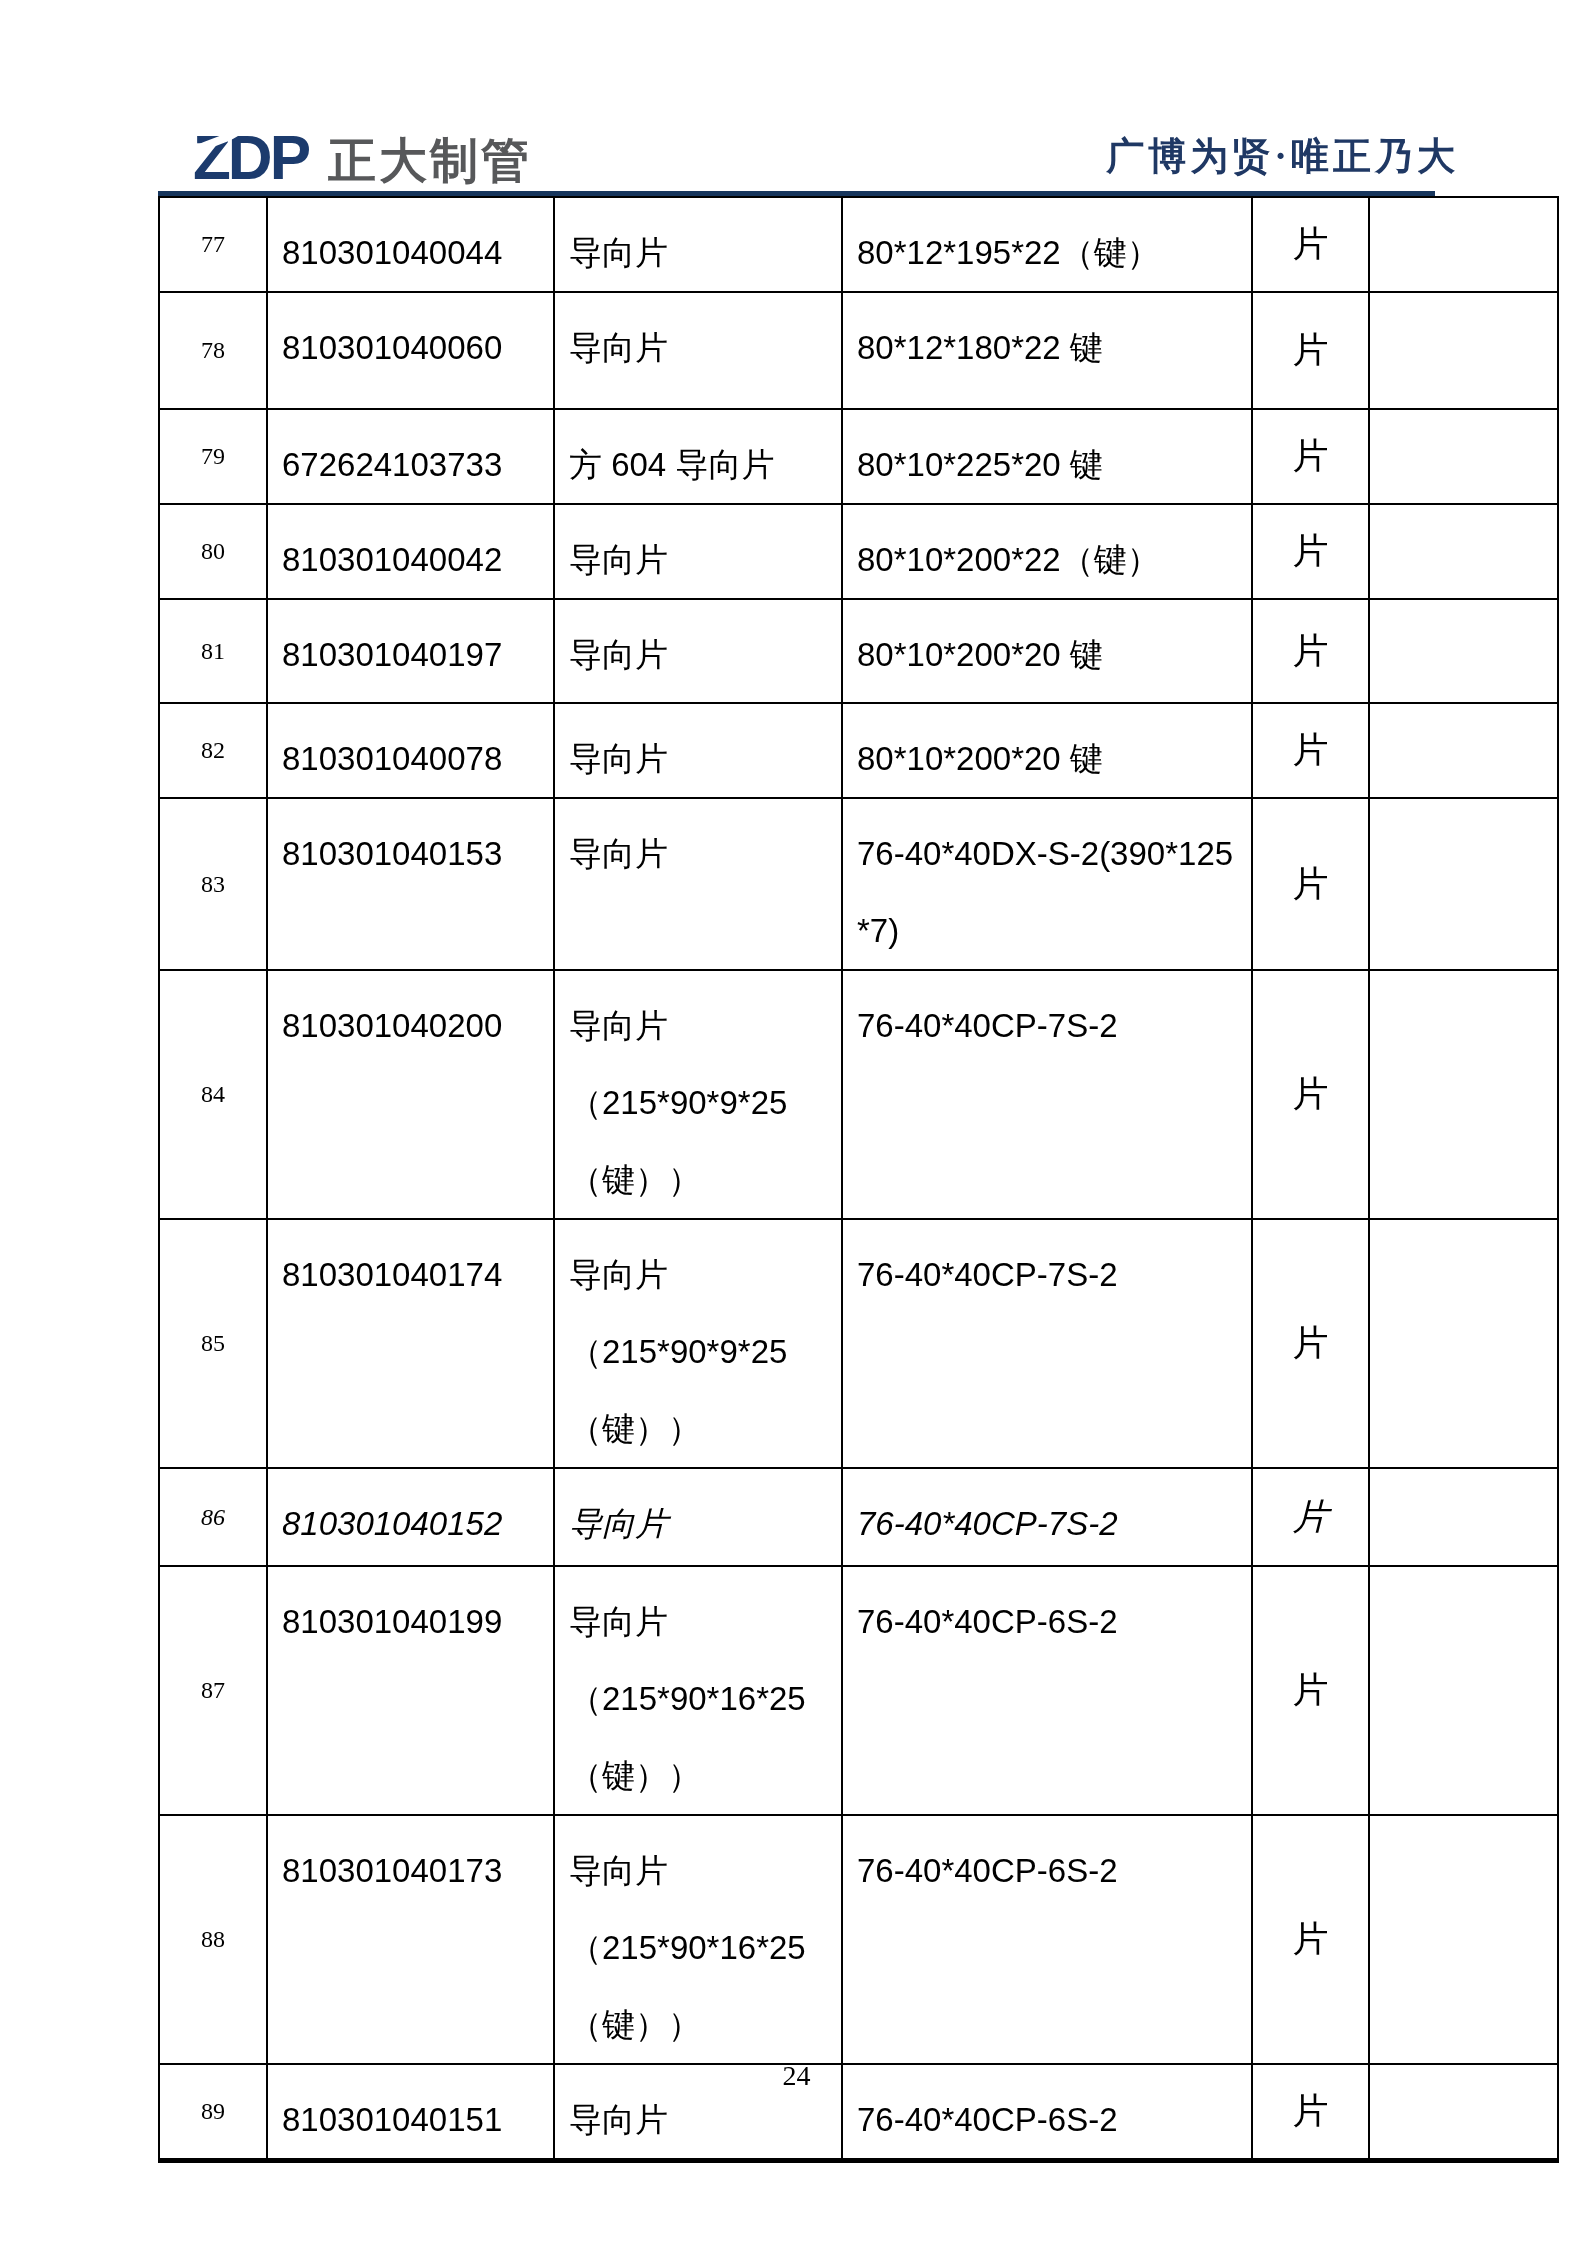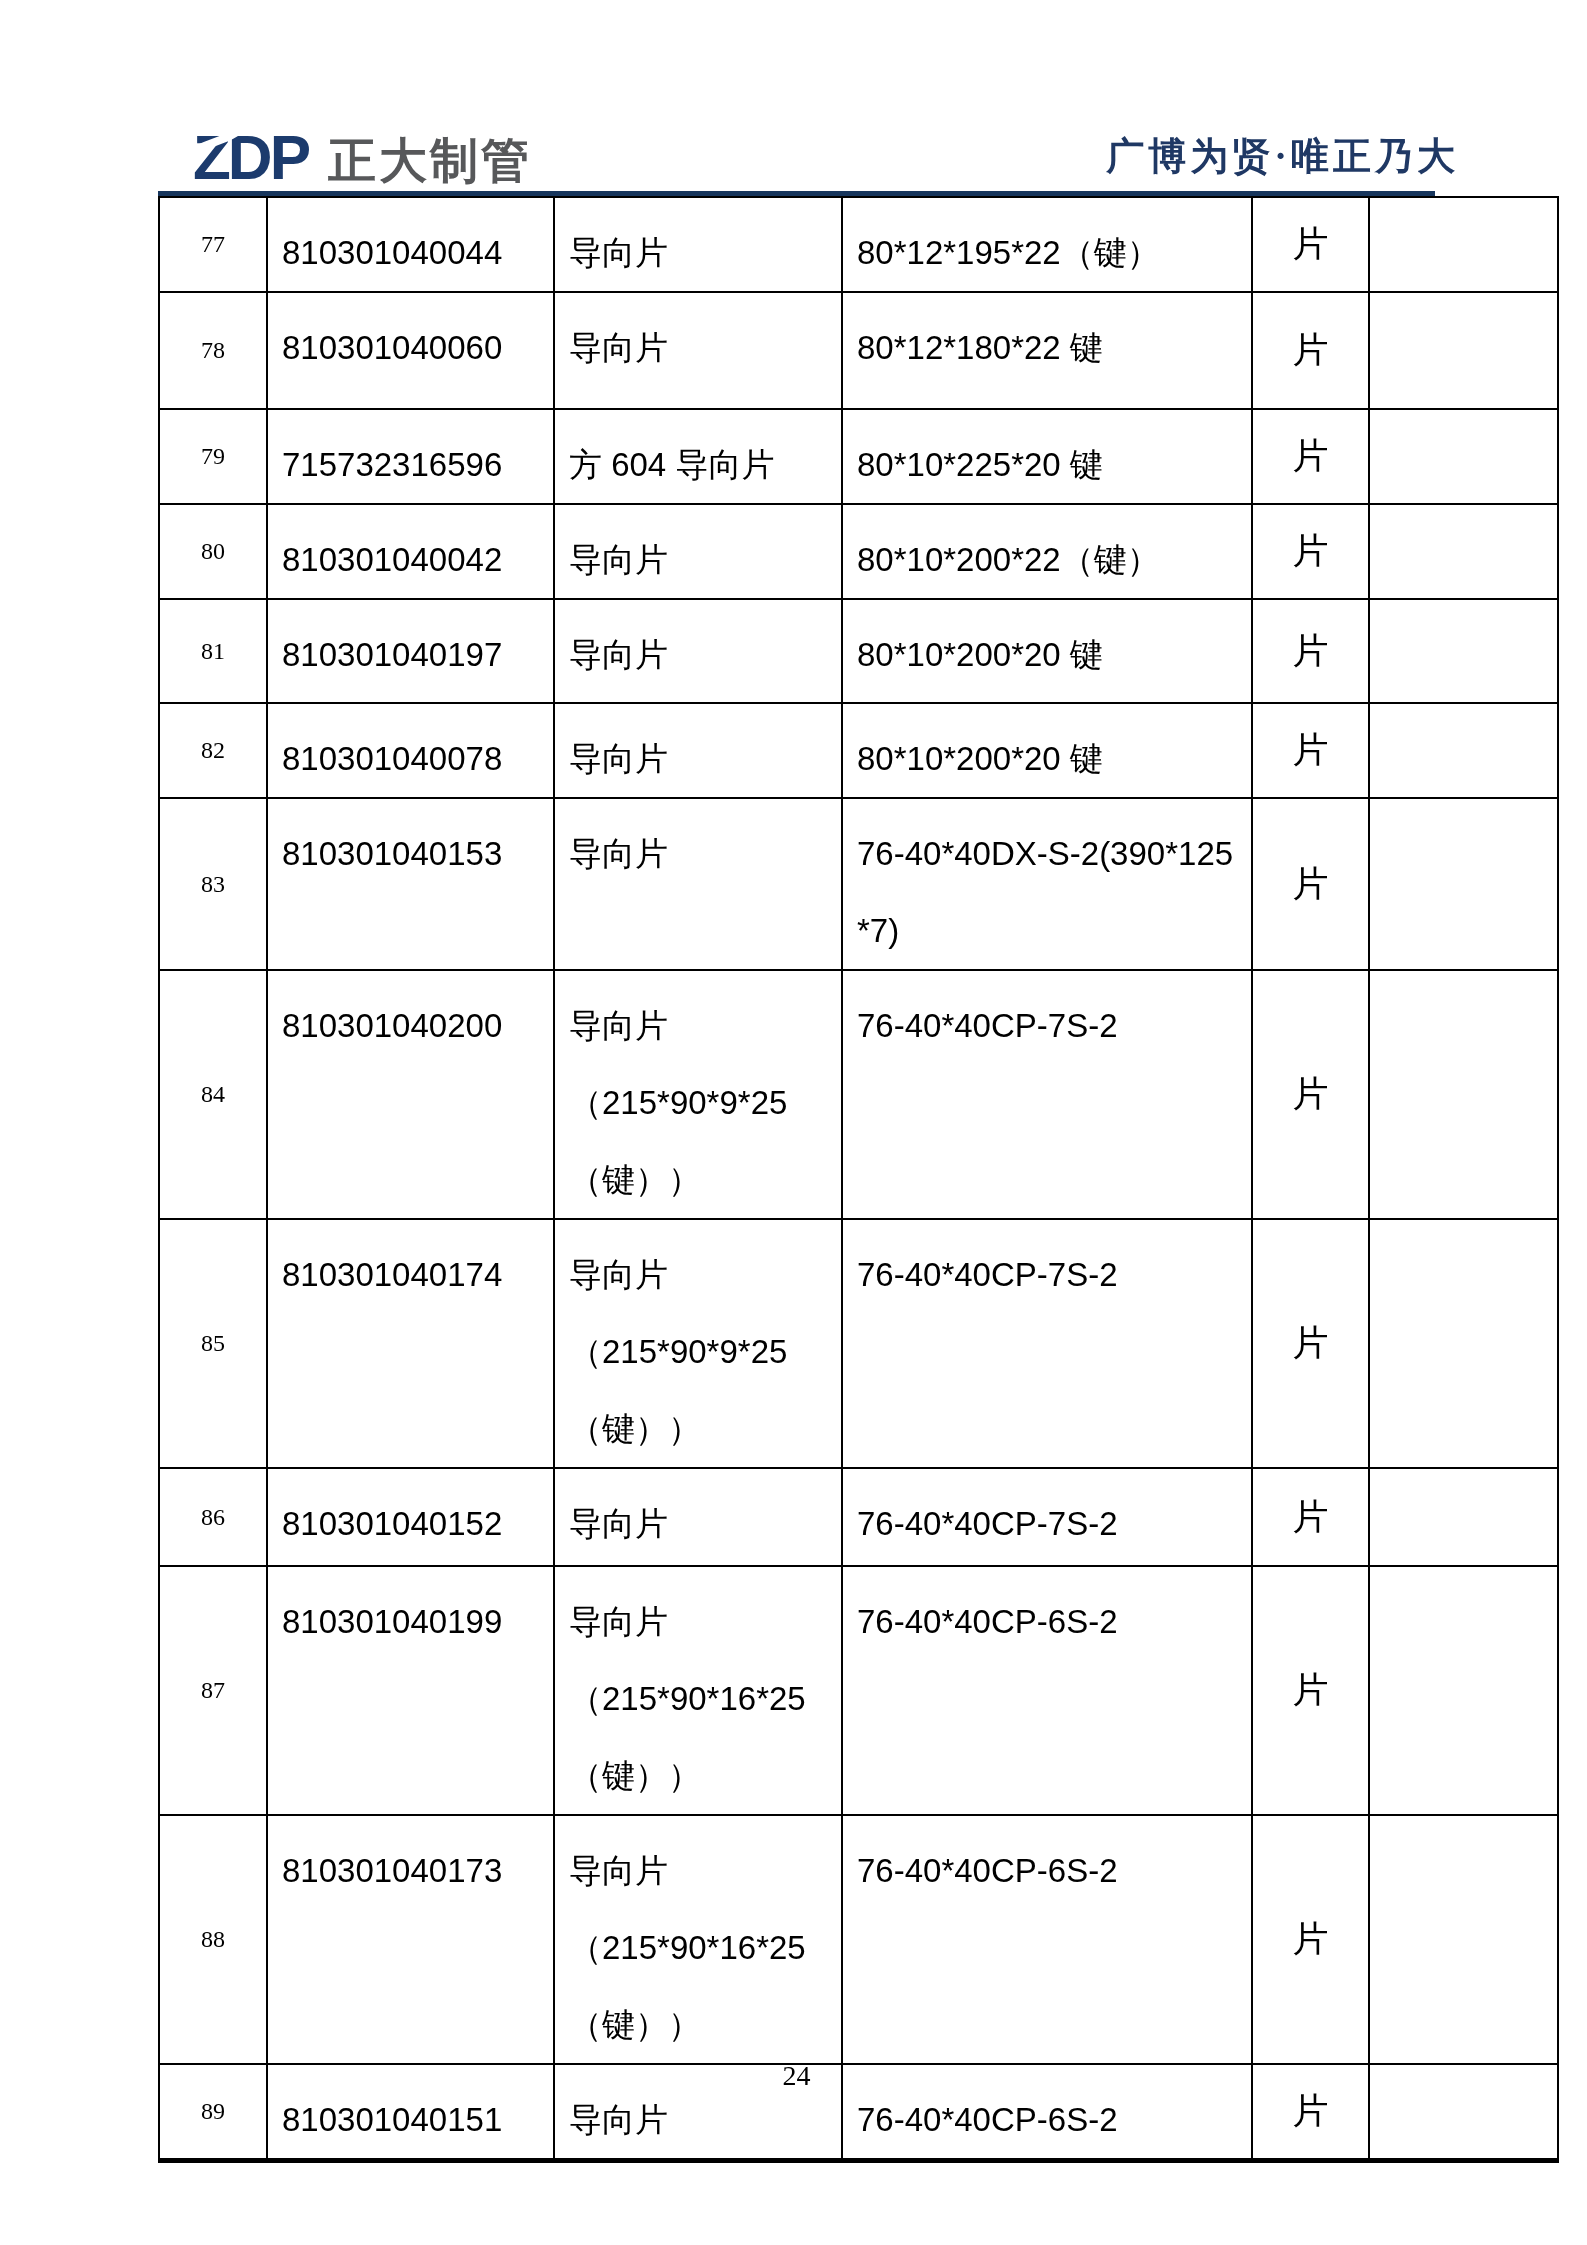--- a/index.html
+++ b/index.html
@@ -129,21 +129,21 @@
         <tr style="height: 117px;">
           <td class="c-num">78</td>
           <td class="c-code">810301040060</td>
           <td class="c-name">导向片</td>
           <td class="c-spec">80*12*180*22 键</td>
           <td class="c-unit">片</td>
           <td class="c-note"></td>
         </tr>
         <tr style="height: 87px;">
           <td class="c-num">79</td>
-          <td class="c-code">715732316596</td>
+          <td class="c-code">672624103733</td>
           <td class="c-name">方 604 导向片</td>
           <td class="c-spec">80*10*225*20 键</td>
           <td class="c-unit">片</td>
           <td class="c-note"></td>
         </tr>
         <tr style="height: 87px;">
           <td class="c-num">80</td>
           <td class="c-code">810301040042</td>
           <td class="c-name">导向片</td>
           <td class="c-spec">80*10*200*22（键）</td>
@@ -188,21 +188,21 @@
         <tr style="height: 234px;">
           <td class="c-num">85</td>
           <td class="c-code">810301040174</td>
           <td class="c-name">导向片
 （215*90*9*25
 （键））</td>
           <td class="c-spec">76-40*40CP-7S-2</td>
           <td class="c-unit">片</td>
           <td class="c-note"></td>
         </tr>
-        <tr style="height: 98px;">
+        <tr style="height: 98px; font-style: italic;">
           <td class="c-num">86</td>
           <td class="c-code">810301040152</td>
           <td class="c-name">导向片</td>
           <td class="c-spec">76-40*40CP-7S-2</td>
           <td class="c-unit">片</td>
           <td class="c-note"></td>
         </tr>
         <tr style="height: 232px;">
           <td class="c-num">87</td>
           <td class="c-code">810301040199</td>

